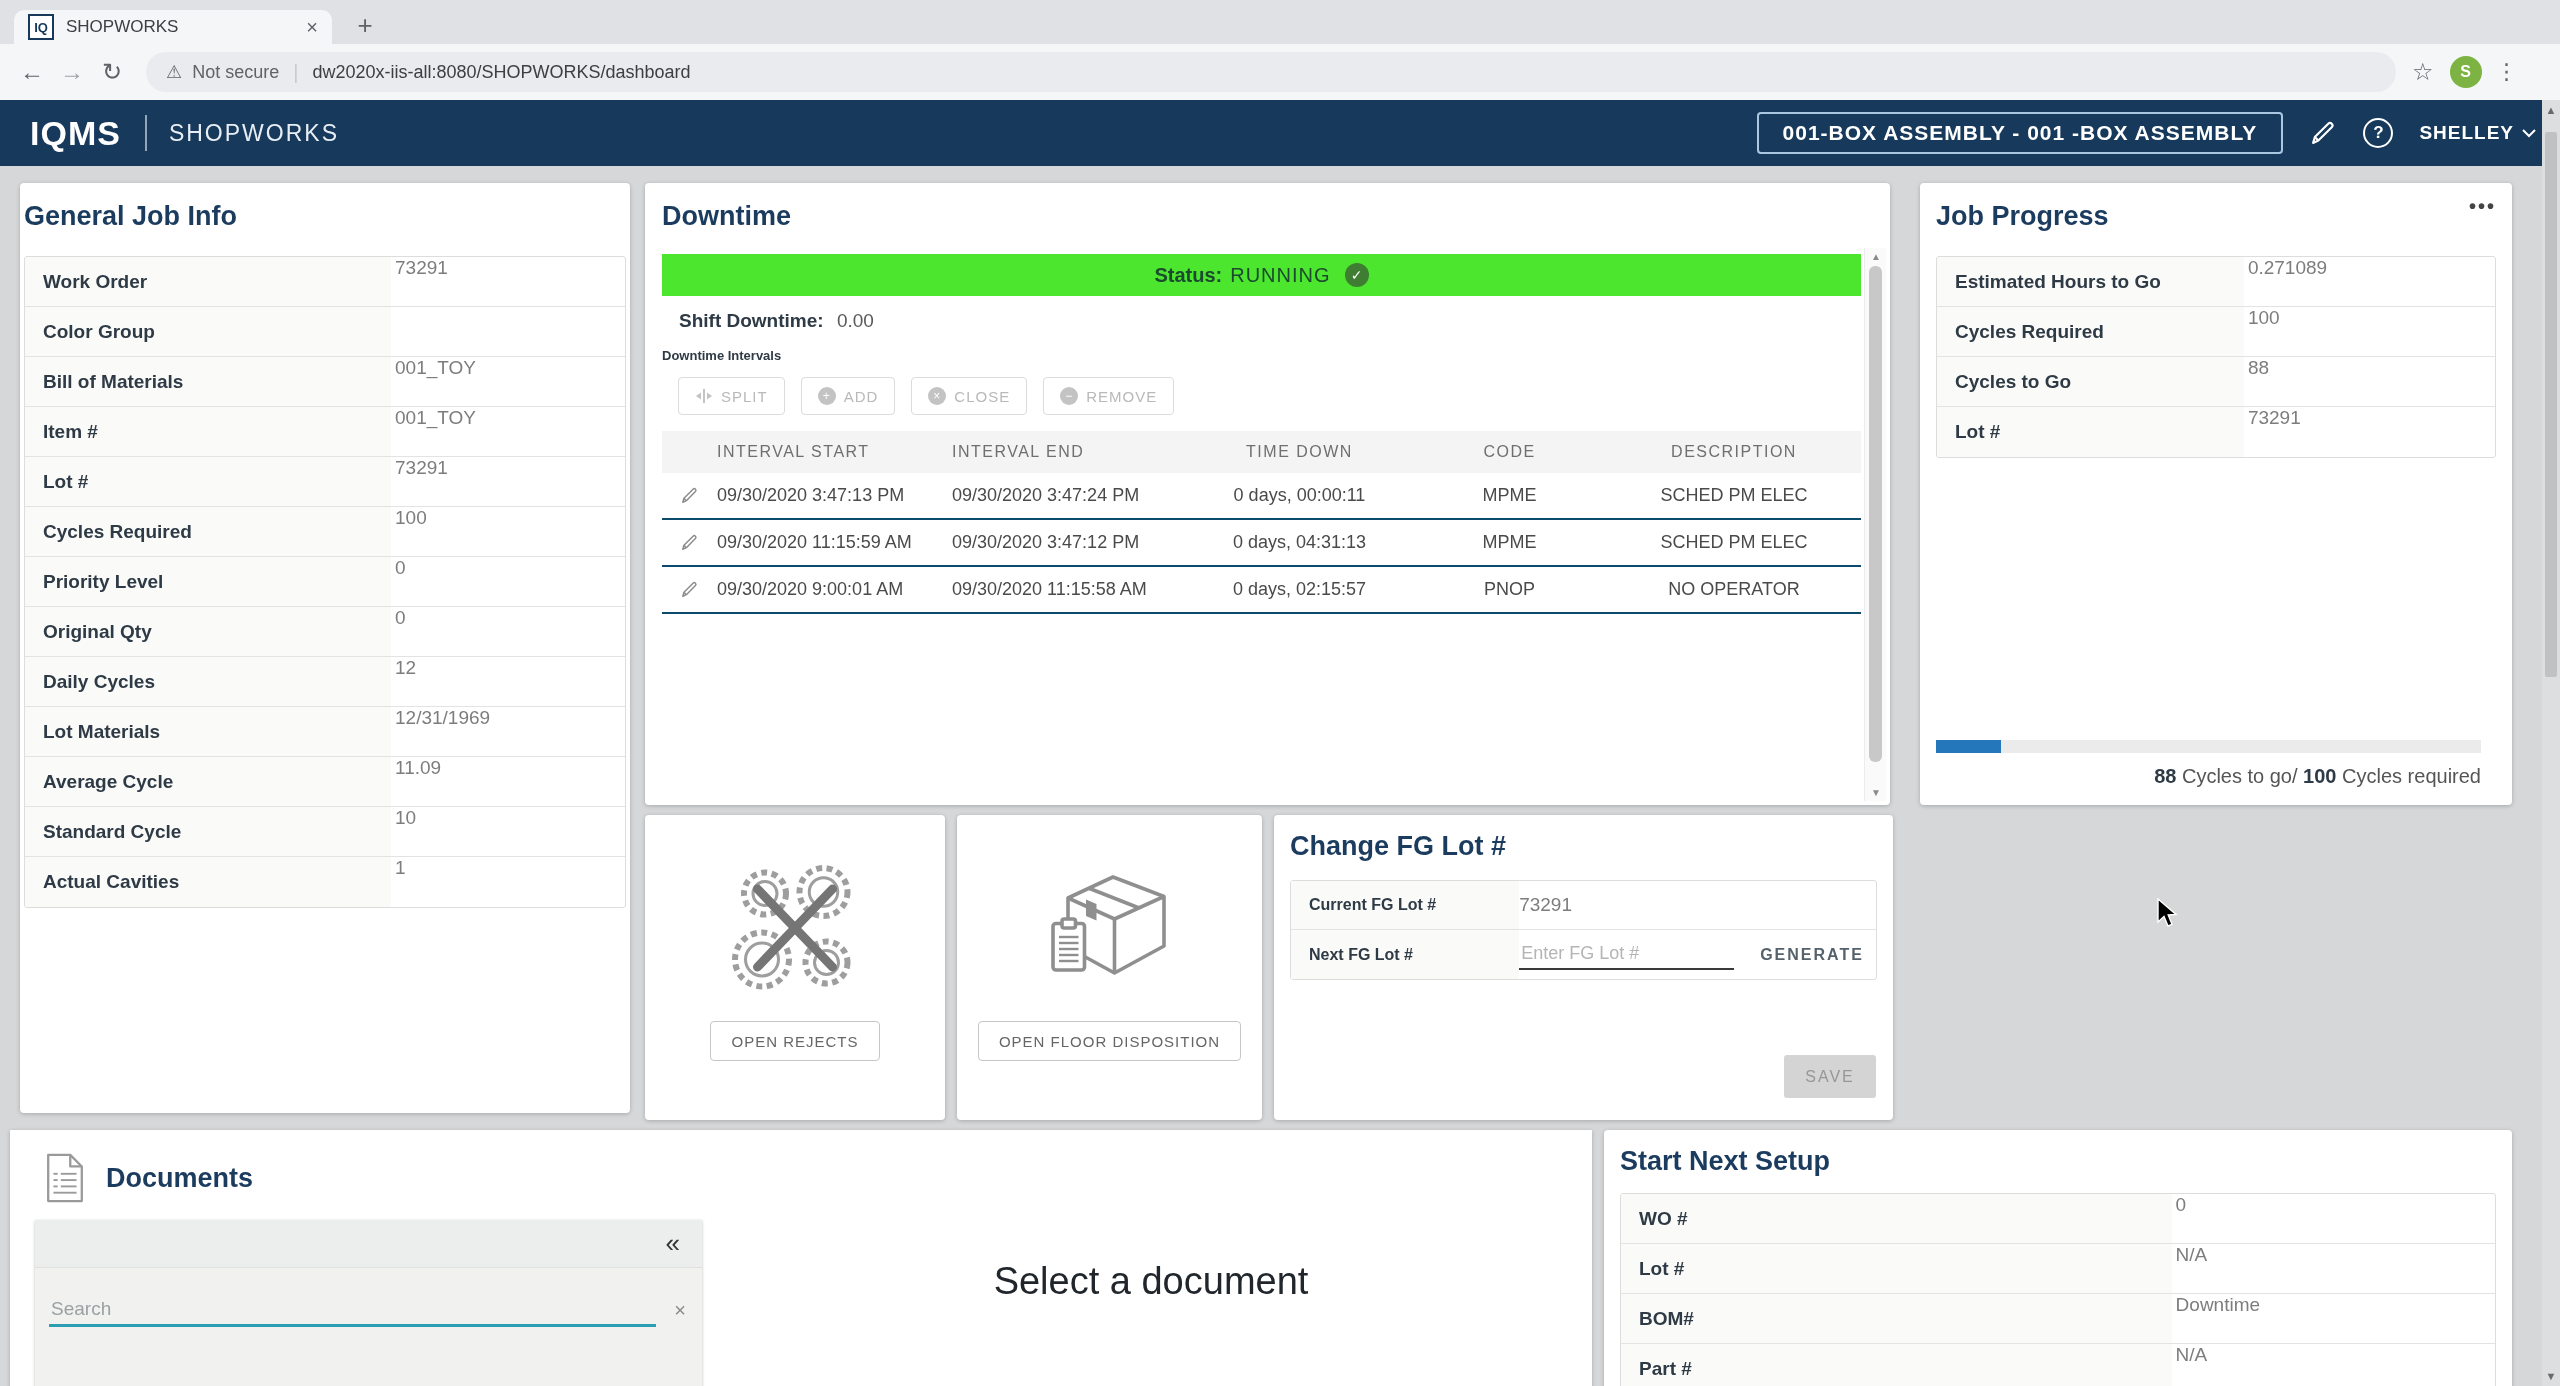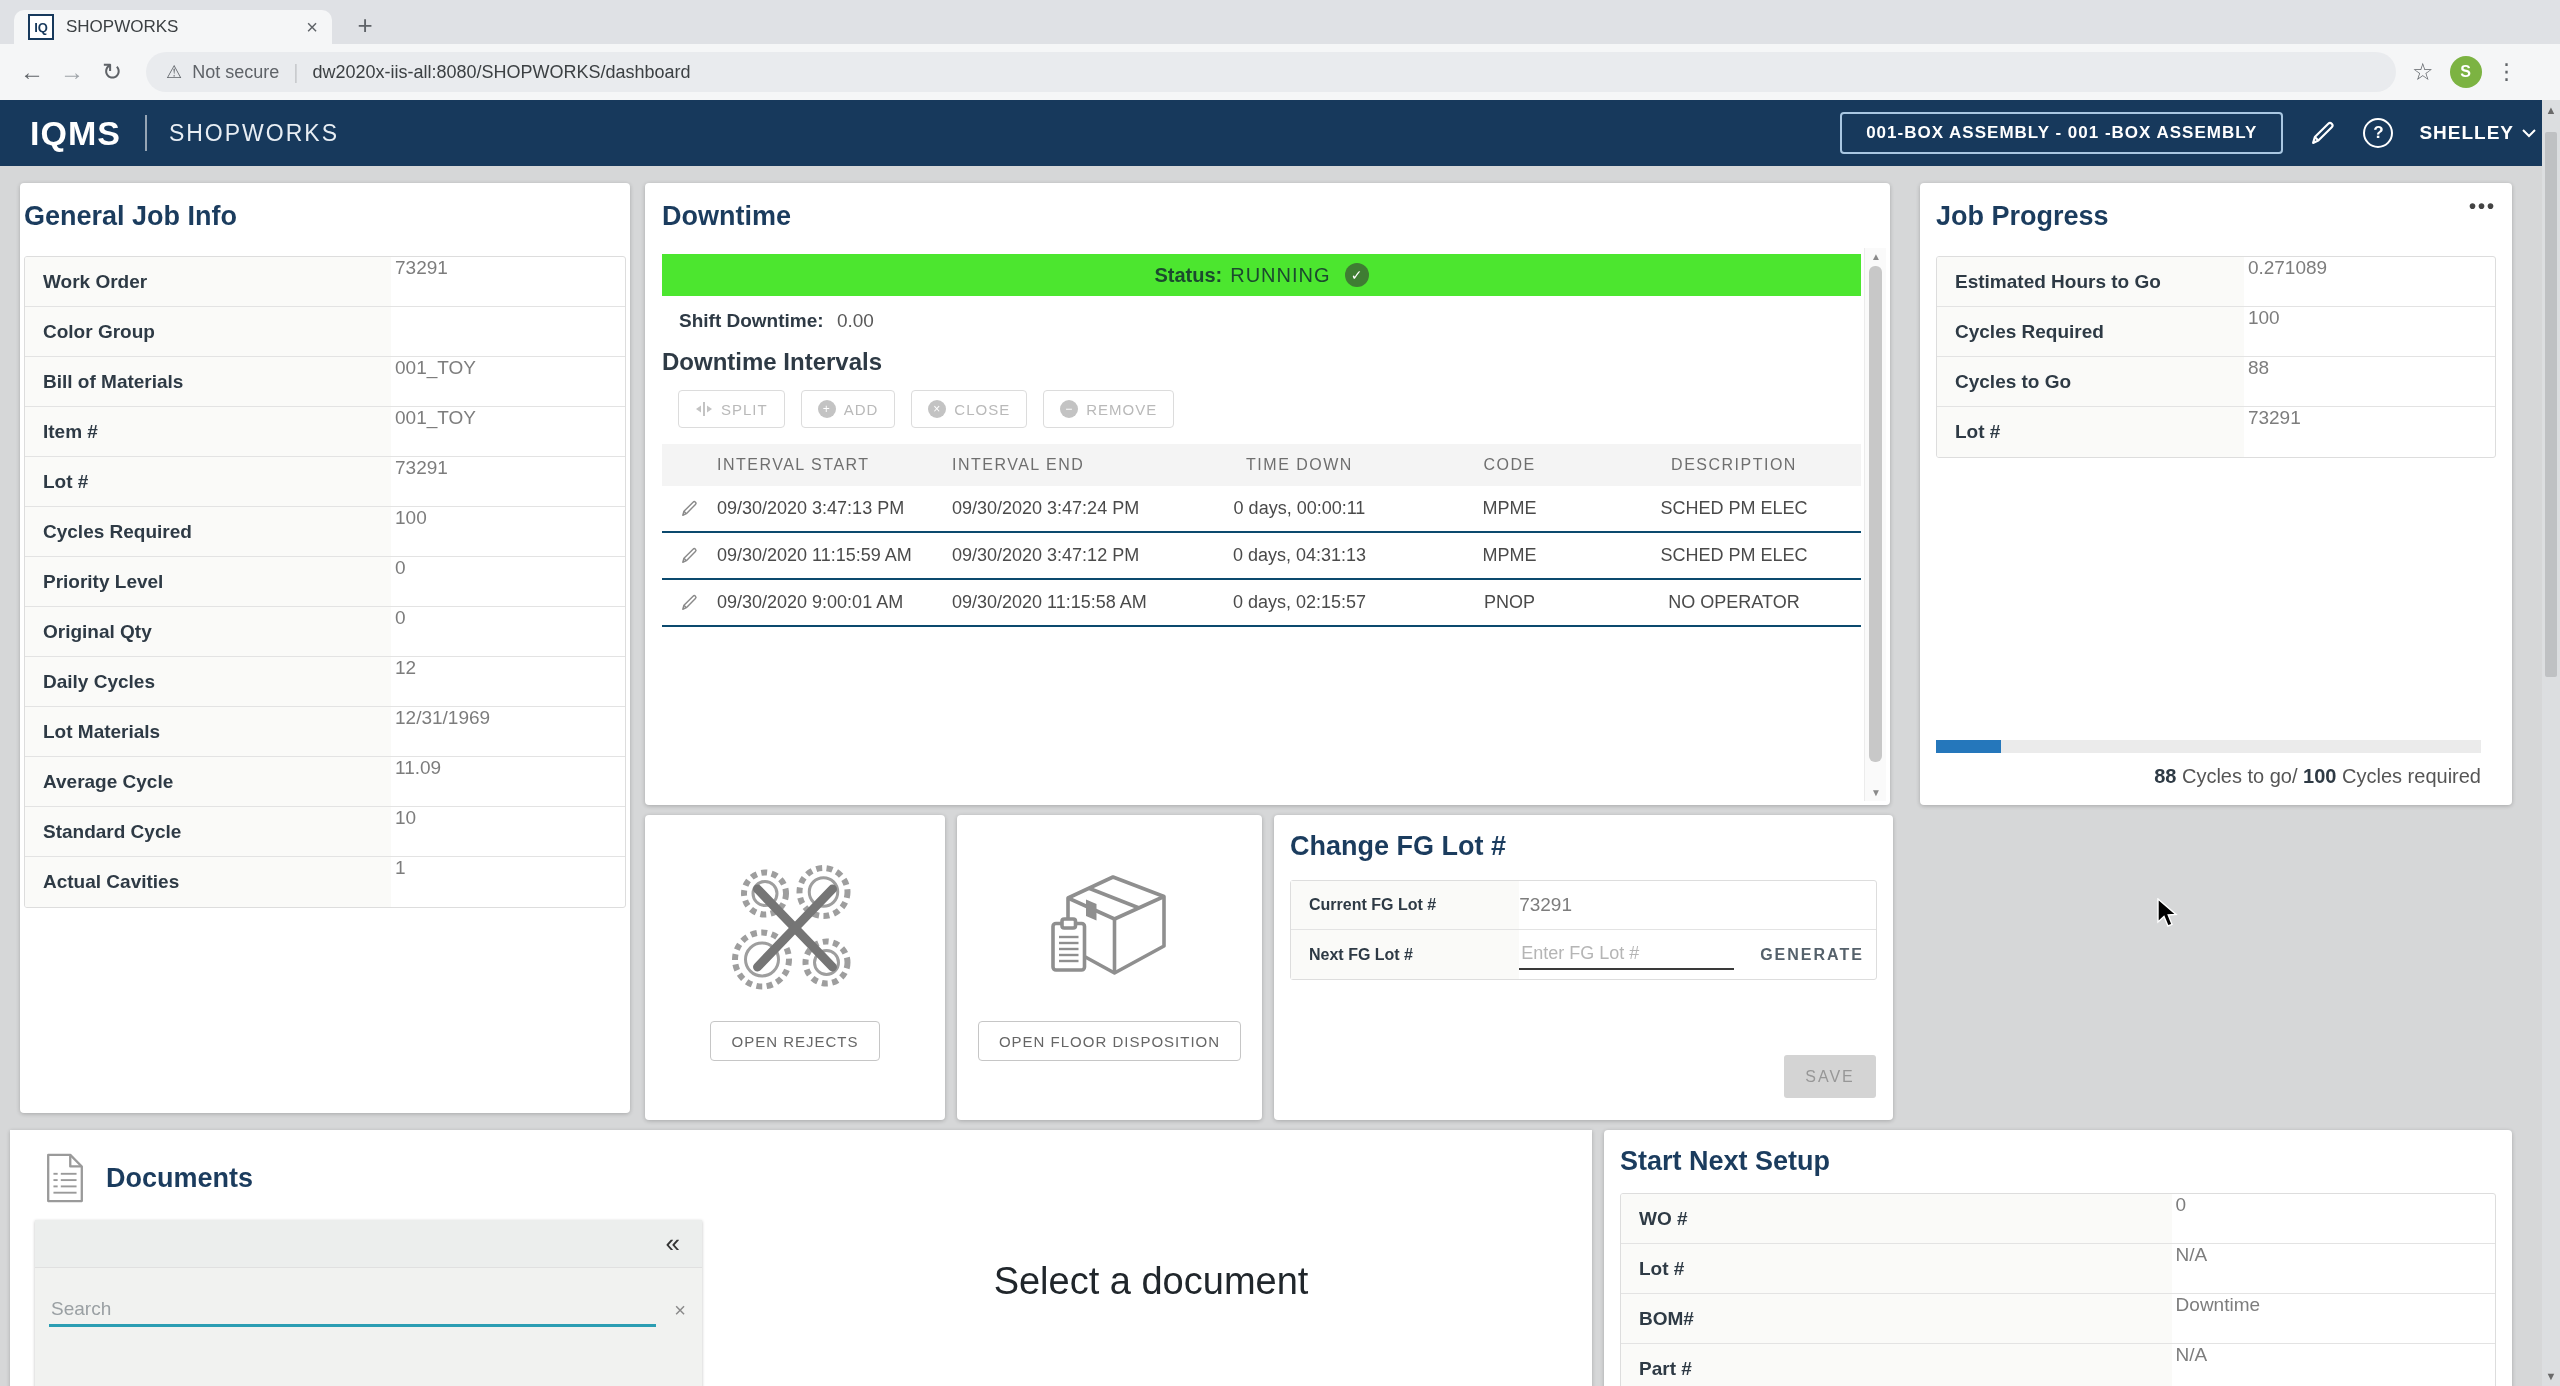--- a/index.html
+++ b/index.html
@@ -31,21 +31,21 @@
   .star{margin-left:16px; font-size:24px; color:#5f6368;}
   .avatar{margin-left:16px; width:32px; height:32px; border-radius:50%; background:#7cb342; color:#fff; font-size:16px; font-weight:bold; display:flex; align-items:center; justify-content:center;}
   .dots{margin-left:14px; font-size:22px; color:#5f6368; letter-spacing:0;}
 
   
   .appbar{left:0; top:100px; width:2560px; height:66px; background:var(--navy); display:flex; align-items:center; color:#fff;}
   .logo{font-size:34px; font-weight:800; letter-spacing:1px; margin-left:30px;}
   .logo-divider{width:2px; height:36px; background:rgba(255,255,255,.55); margin:0 22px 0 24px;}
   .appname{font-size:23px; letter-spacing:2px; color:#e8eef4;}
   .appbar-right{position:absolute; right:24px; display:flex; align-items:center; gap:26px;}
-  .jobbtn{border:2px solid #a9c7e2; border-radius:4px; height:42px; padding:0 24px; display:flex; align-items:center; font-size:17px; letter-spacing:1px; color:#fff; font-weight:600; white-space:nowrap;}
+  .jobbtn{border:2px solid #a9c7e2; border-radius:4px; height:42px; padding:0 24px; display:flex; align-items:center; font-size:21px; letter-spacing:1px; color:#fff; font-weight:600; white-space:nowrap;}
   .pencil-hdr svg{display:block;}
   .helpbtn{width:30px; height:30px; border:2px solid #fff; border-radius:50%; display:flex; align-items:center; justify-content:center; font-size:17px; font-weight:bold;}
   .userbtn{display:flex; align-items:center; gap:8px; font-size:19px; font-weight:600; letter-spacing:1px;}
 
   
   .card{position:absolute; background:#fff; border-radius:4px; box-shadow:0 1px 4px rgba(0,0,0,.22);}
   .card-title{font-size:27px; font-weight:700; color:var(--title);}
 
   
   .info-table{border:1px solid #ddd; border-radius:3px; overflow:hidden;}
@@ -60,21 +60,21 @@
 
   
   #downtime{left:645px; top:183px; width:1245px; height:622px; padding:18px 0 0 17px;}
   .statusbar{margin-top:22px; width:1199px; height:42px; background:var(--green); display:flex; align-items:center; justify-content:center; gap:8px;}
   .statusbar .s-label{font-size:20px; font-weight:700; color:var(--green-dark);}
   .statusbar .s-value{font-size:20px; color:var(--green-dark); letter-spacing:1px;}
   .check-circle{width:24px; height:24px; border-radius:50%; background:var(--check); color:#fff; font-size:14px; display:flex; align-items:center; justify-content:center; margin-left:6px;}
   .shiftrow{margin-top:14px; padding-left:17px; font-size:19px;}
   .shiftrow .lbl{font-weight:700; color:var(--label);}
   .shiftrow .val{color:#5a5a5a; margin-left:8px;}
-  .intervals-label{margin-top:16px; font-size:24px; font-weight:700; color:var(--label);}
+  .intervals-label{margin-top:16px; font-size:13px; font-weight:700; color:var(--label);}
   .dt-buttons{margin-top:14px; padding-left:16px; display:flex; gap:16px;}
   .dt-btn{height:38px; border:1px solid #dcdcdc; border-radius:4px; background:#fff; display:flex; align-items:center; gap:8px; padding:0 16px; font-size:15px; letter-spacing:1px; color:var(--disabled); font-family:inherit;}
   .mini-circle{width:18px; height:18px; border-radius:50%; background:#c3c3c3; color:#fff; font-size:12px; display:flex; align-items:center; justify-content:center;}
   .dt-table{margin-top:16px; width:1199px;}
   .dt-head{display:flex; height:42px; background:#f4f4f4; align-items:center; font-size:16px; letter-spacing:1.5px; color:var(--muted);}
   .dt-row{display:flex; height:47px; align-items:center; border-bottom:2px solid #0c4a6e; font-size:18px; color:#4a4a4a;justify-content:space-between;}
   .c-edit{width:55px; display:flex; justify-content:center; flex:none;}
   .c-start{width:235px; flex:none;}
   .c-end{width:235px; flex:none;}
   .c-time{width:225px; flex:none; text-align:center;}

